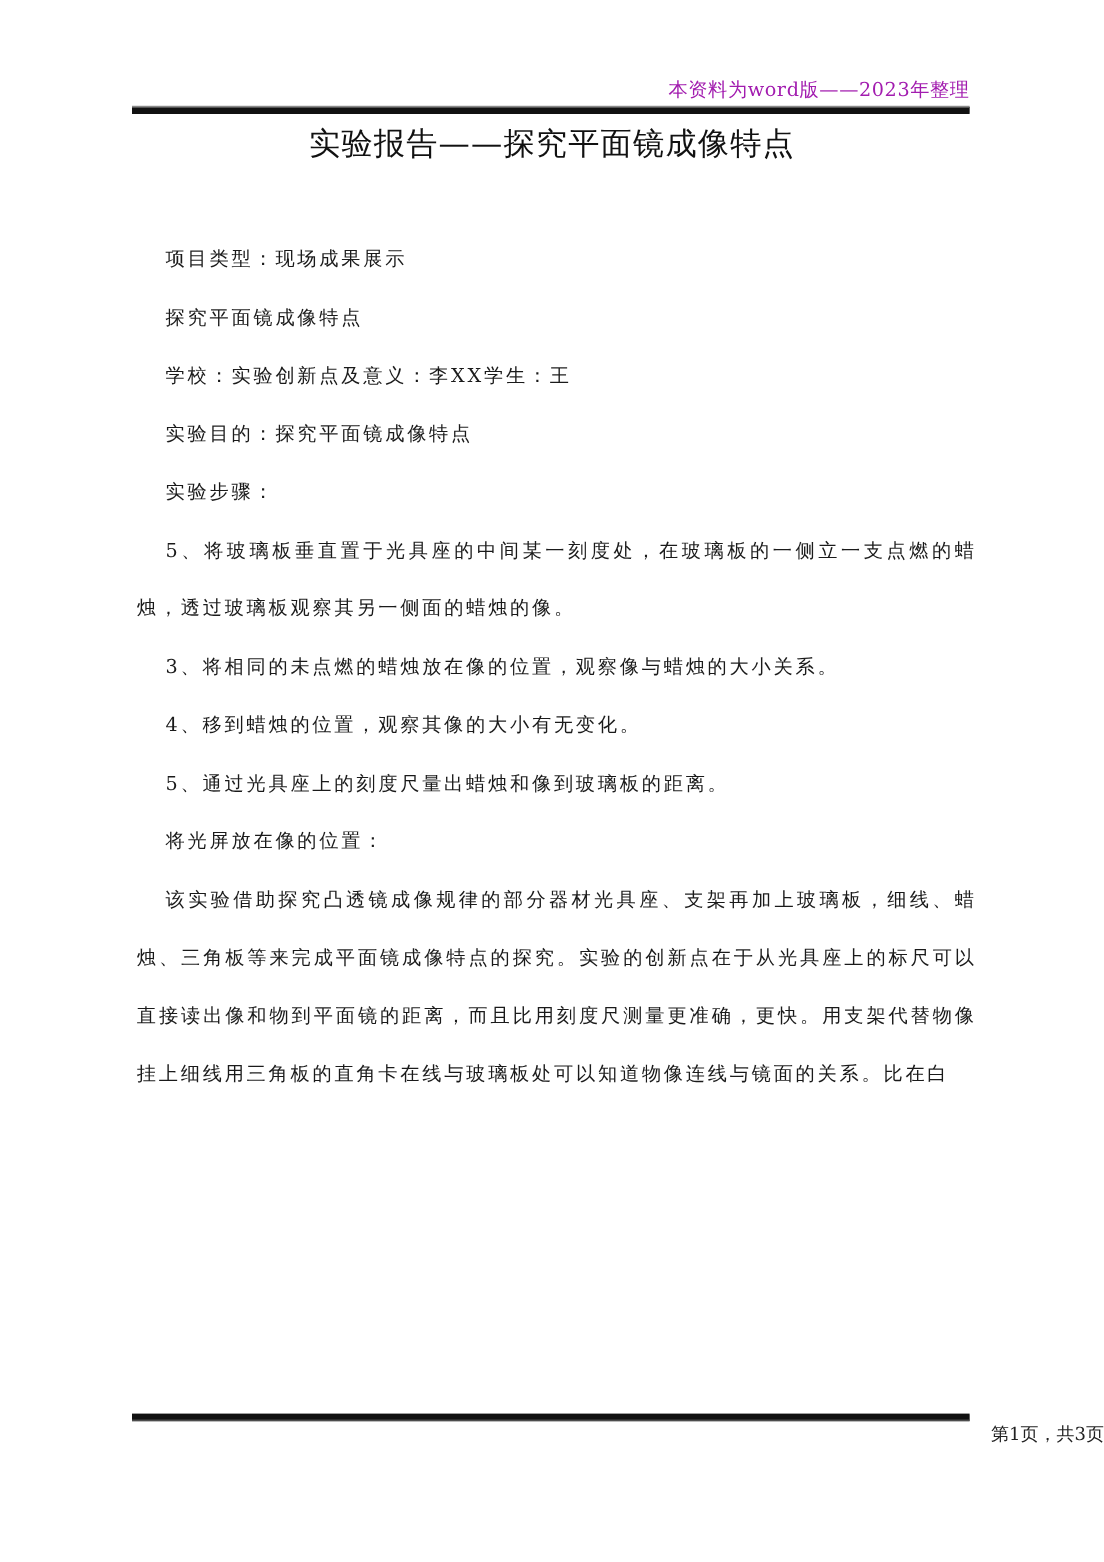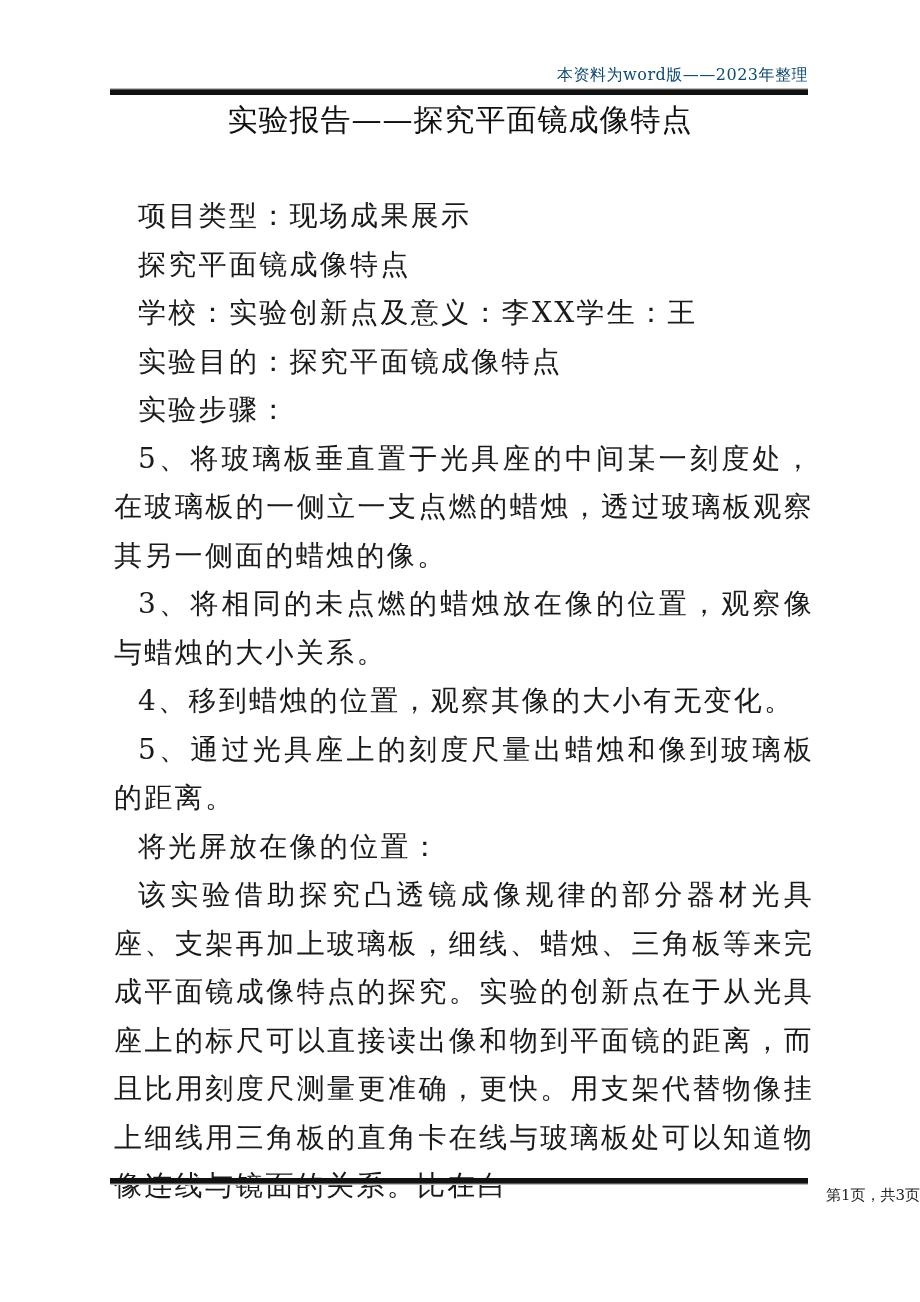--- a/index.html
+++ b/index.html
@@ -13,55 +13,55 @@
     position: relative;
     overflow: hidden;
     font-family: "DejaVu Serif", "Liberation Serif", serif;
     color: #1a1a1a;
   }
   .header-note {
     position: absolute;
     top: 65px;
     right: 112px;
     font-size: 16px;
-    color: #0c4a6e;
+    color: #a21caf;
     letter-spacing: 0.5px;
     white-space: nowrap;
   }
   .header-rule {
     position: absolute;
     top: 89px;
     left: 110px;
     width: 698px;
     height: 5px;
     border-top: 1px solid #555;
     background: #111;
     box-shadow: 0 -1px 0 #bbb;
   }
   .title {
     position: absolute;
     top: 100px;
     left: 0;
     width: 920px;
     text-align: center;
-    font-size: 30px;
+    font-size: 26px;
     font-weight: normal;
     letter-spacing: 1px;
     color: #111;
     margin: 0;
     line-height: 40px;
   }
   .body-text {
     position: absolute;
     top: 192px;
     left: 114px;
     width: 700px;
   }
   .para {
-    font-size: 28px;
+    font-size: 16px;
     line-height: 48.5px;
     margin: 0;
     text-indent: 24px;
     letter-spacing: 2.3px;
     text-align: justify;
     word-break: break-all;
   }
   .footer-rule {
     position: absolute;
     top: 1178px;

